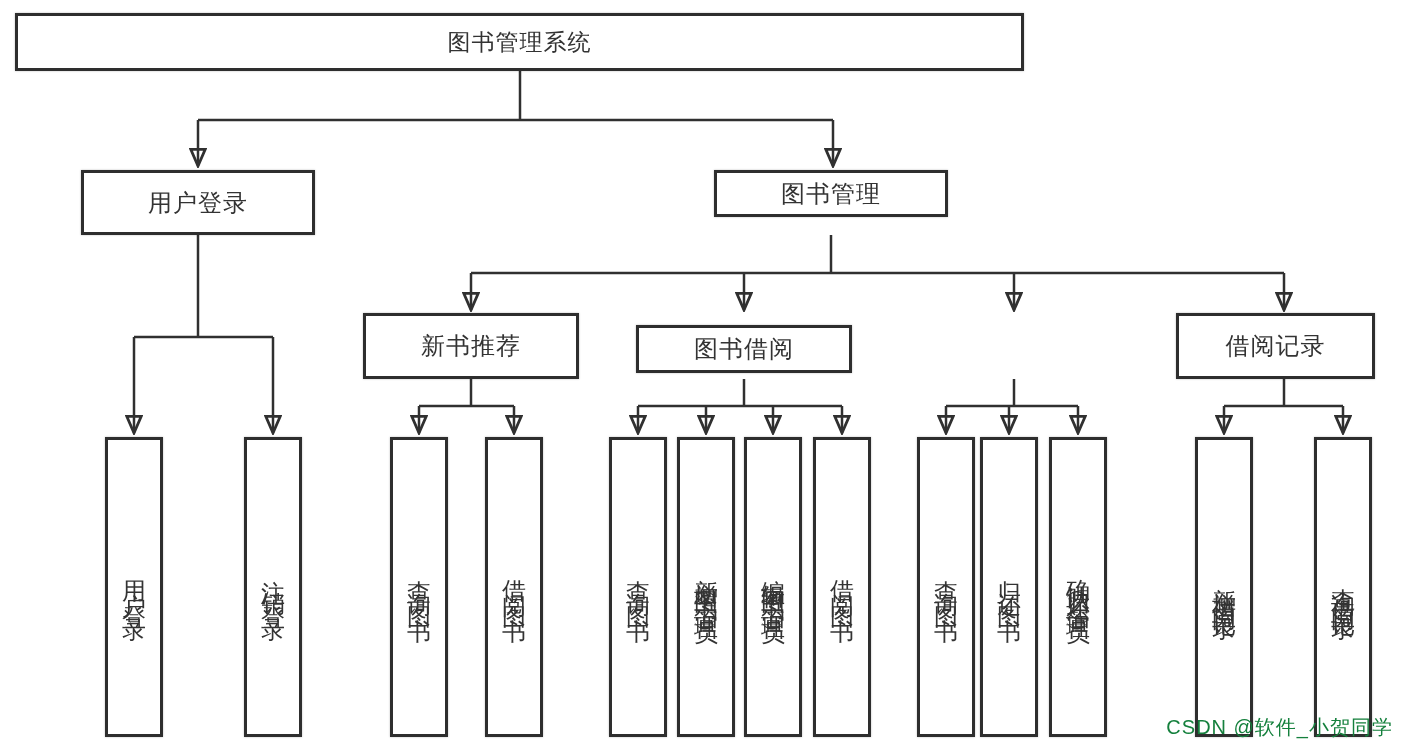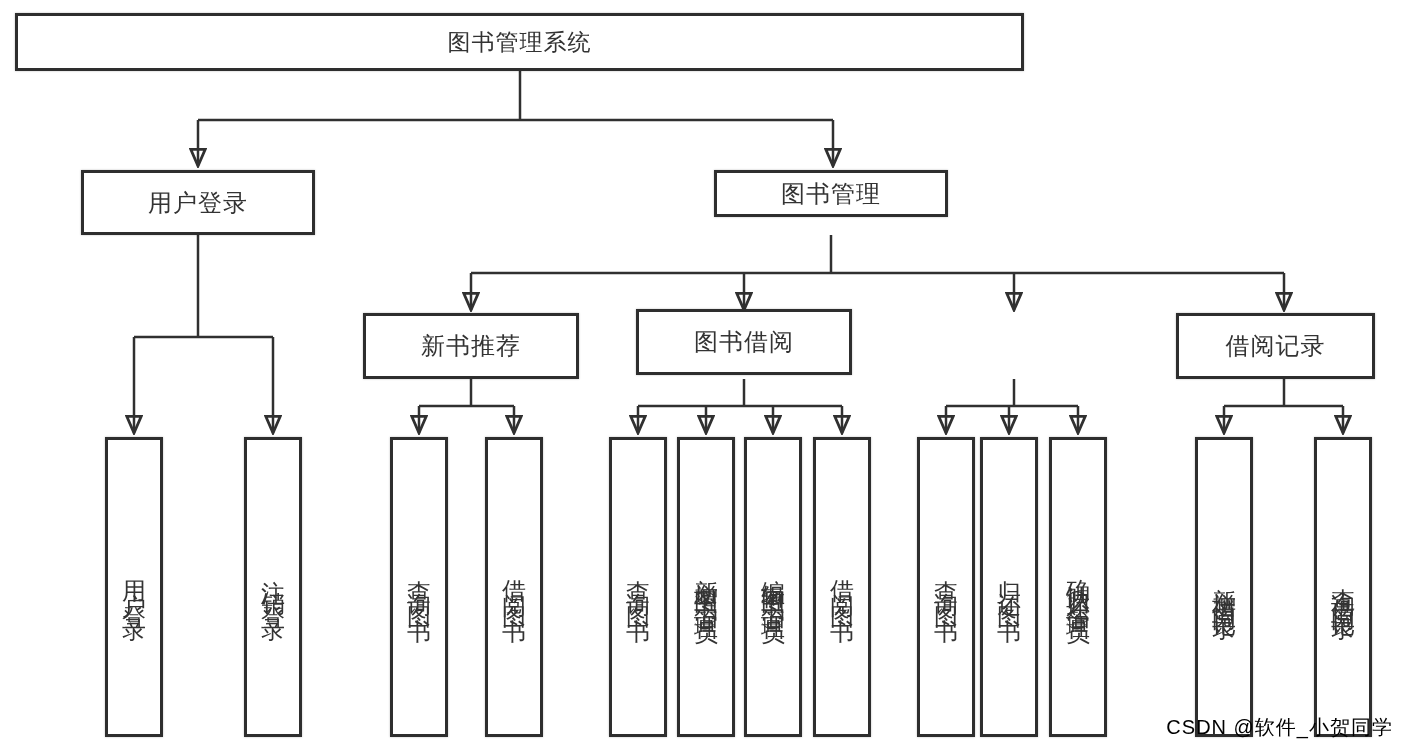--- a/index.html
+++ b/index.html
@@ -31,31 +31,31 @@
     font-size:24px;
     letter-spacing:6px;
     line-height:1;
     color:#333333;
   }
   .vlabel.wide{letter-spacing:13px;}
   #watermark{
     position:absolute;
     right:12px;top:714px;
     font-size:20px;
-    color:#000000;
+    color:#15803d;
     letter-spacing:1px;
     z-index:3;
     white-space:nowrap;
   }
   
   #n-root{left:15px;top:13px;width:1009px;height:58px;}
   #n-user-login{left:81px;top:170px;width:234px;height:65px;}
   #n-book-mgmt{left:714px;top:170px;width:234px;height:47px;}
   #n-new-books{left:363px;top:313px;width:216px;height:66px;}
-  #n-book-borrow{left:636px;top:309px;width:216px;height:66px;}
+  #n-book-borrow{left:636px;top:325px;width:216px;height:48px;}
   #n-current-borrow{left:906px;top:313px;width:216px;height:66px;}
   #n-borrow-records{left:1176px;top:313px;width:199px;height:66px;}
   #n-login{left:105px;}
   #n-logout{left:244px;}
   #n-nb-query{left:390px;}
   #n-nb-borrow{left:485px;}
   #n-bb-query{left:609px;}
   #n-bb-add{left:677px;}
   #n-bb-edit{left:744px;}
   #n-bb-borrow{left:813px;}

